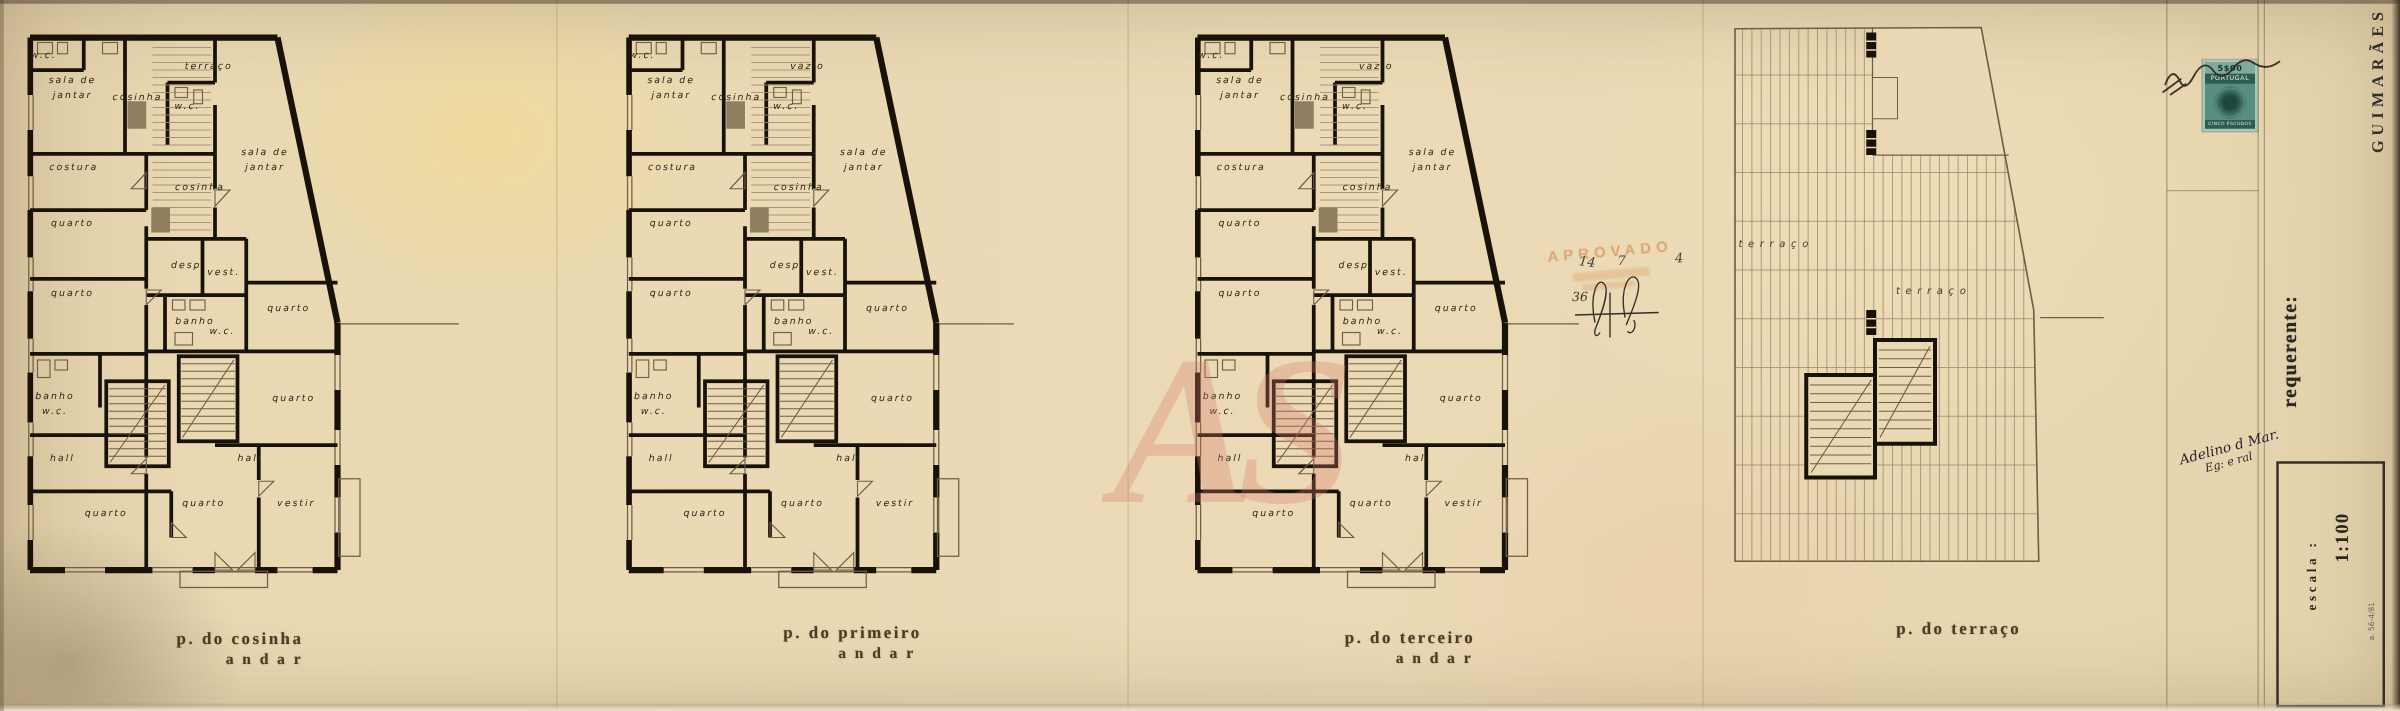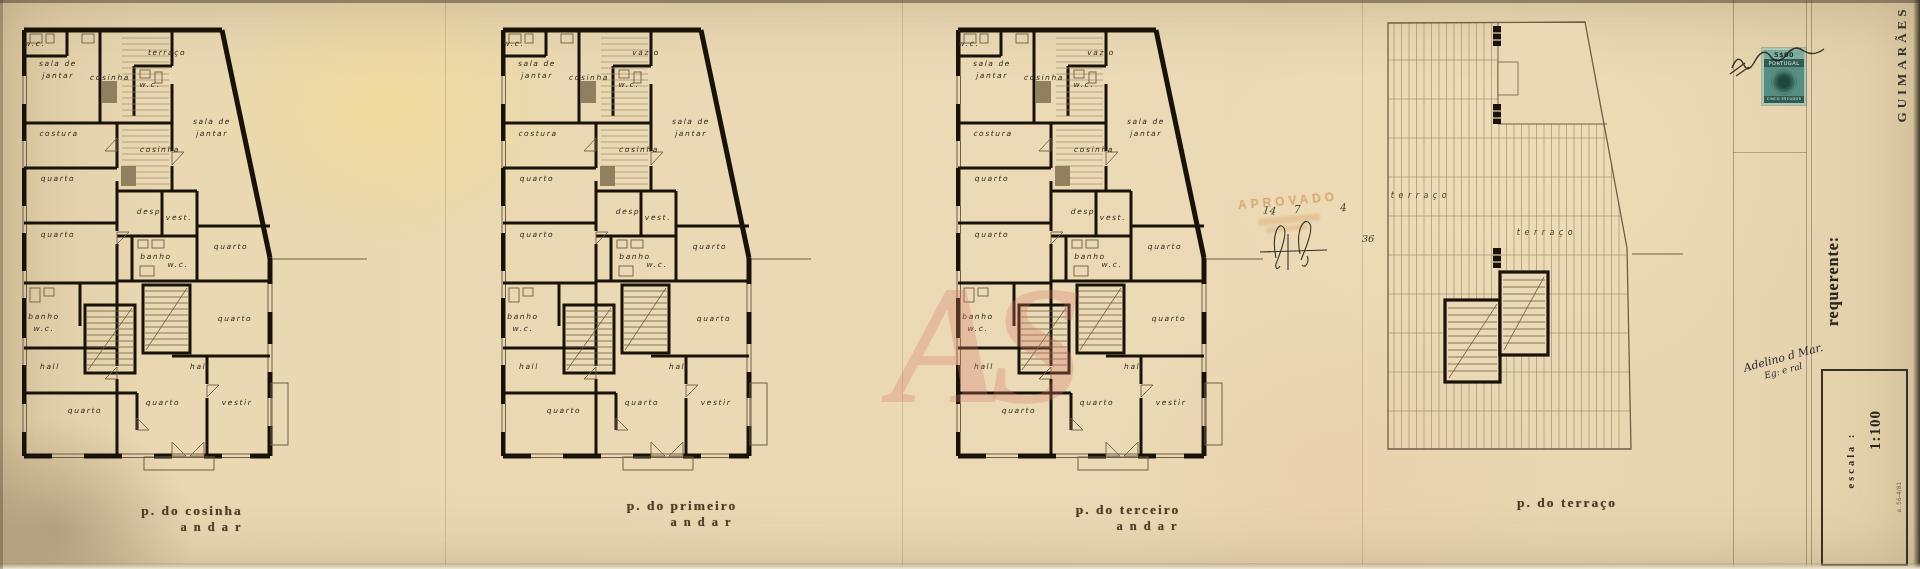--- a/index.html
+++ b/index.html
@@ -730,21 +730,21 @@
   <div class="pencil" style="left:1340px;top:201px;transform:rotate(-4deg)">4</div>
   <svg class="overlay-svg" style="left:1255px;top:212px" width="95" height="62" viewBox="0 0 95 62">
     <g fill="none" stroke="#33302b" stroke-width="1.1">
       <path d="M21,46 C16,22 24,8 29,16 C33,23 24,44 21,52 C20,57 23,58 25,54"></path>
       <path d="M45,42 C40,16 50,4 55,12 C59,19 49,40 46,48"></path>
       <path d="M5,40 L72,38"></path>
       <path d="M33,22 L33,58"></path>
       <path d="M52,44 C55,50 50,57 47,53"></path>
     </g>
   </svg>
-  <div class="pencil-circled" style="left:1368px;top:238px">36</div>
+  <div class="pencil-circled" style="left:1264px;top:238px">36</div>
 
   <div class="tax-stamp">
     <div class="ts-value">5$00</div>
     <div class="ts-country">PORTUGAL</div>
     <div class="ts-rosette"></div>
     <div class="ts-denom">CINCO ESCUDOS</div>
   </div>
   <svg class="overlay-svg" style="left:1728px;top:38px" width="105" height="42" viewBox="0 0 105 42">
     <g fill="none" stroke="#272017" stroke-width="1.5" opacity=".88">
       <path d="M4,30 q6,-16 12,-3 q4,9 11,-4 q8,-15 16,-4 q7,9 16,-3 q8,-10 17,-3 q9,6 20,-2"></path>

